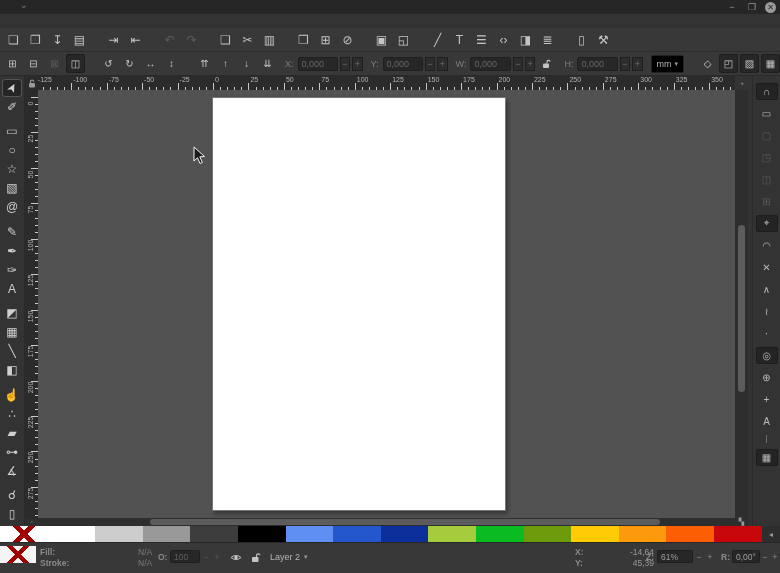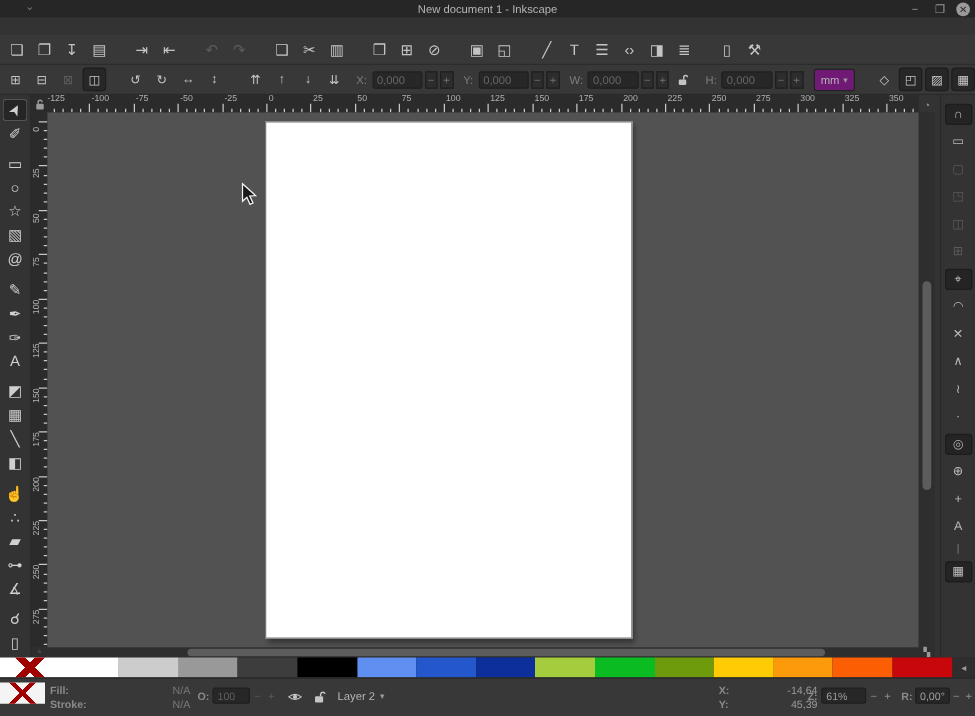--- a/index.html
+++ b/index.html
@@ -22,21 +22,21 @@
   .icon-btn.sm{font-size:10px;}
   .icon-btn.dis{color:#5d5d5d;}
   .icon-btn.on{background:#272727;box-shadow:inset 0 0 0 1px #1e1e1e;}
   .gap{margin-left:12px;}
   .fld-label{font-size:9px;color:#7d7d7d;margin:0 2px 0 6px;}
   .entry{height:14px;background:#272727;border:1px solid #1f1f1f;border-radius:2px;font-size:9px;color:#666666;
          display:flex;align-items:center;padding:0 3px;box-sizing:border-box;}
   .entry.w42{width:42px;}
   .spin{width:11px;height:14px;background:#2d2d2d;border:1px solid #1f1f1f;color:#6f6f6f;font-size:9px;
         display:flex;align-items:center;justify-content:center;box-sizing:border-box;}
-  .units-btn{height:16px;padding:0 5px;margin-left:6px;background:#701a75;border:1px solid #222;border-radius:2px;
+  .units-btn{height:16px;padding:0 5px;margin-left:6px;background:#000000;border:1px solid #222;border-radius:2px;
         font-size:9px;color:#b5b5b5;display:flex;align-items:center;gap:3px;}
   
   .toolbox{position:absolute;left:0;top:76px;width:25px;height:452px;background:#333333;border-right:1px solid #2a2a2a;
            display:flex;flex-direction:column;align-items:center;padding-top:2px;box-sizing:border-box;}
   .tool-btn{width:20px;height:18px;border-radius:3px;display:flex;align-items:center;justify-content:center;
             font-size:12px;color:#cfcfcf;margin:0.5px 0;flex:none;}
   .tool-btn.on{background:#252525;box-shadow:inset 0 0 0 1px #555;}
   .tool-btn.tgap{margin-top:6px;}
   .tool-btn[data-name="tool-selector"] span{display:inline-block;transform:rotate(-62deg);}
   
@@ -92,21 +92,20 @@
   
   .cursor{position:absolute;left:193px;top:146px;pointer-events:none;}
 </style>
 </head>
 <body>
 
 <div class="app" data-name="inkscape-window">
 
   <div class="titlebar" data-name="title-bar">
     <span class="title-shade" data-name="window-shade-icon">⌄</span>
-    <span class="title-text" data-name="window-title">New document 1 - Inkscape</span>
     <span class="win-controls">
       <span class="win-btn" data-name="minimize-button">−</span>
       <span class="win-btn" data-name="maximize-button">❐</span>
       <span class="win-close" data-name="close-button">✕</span>
     </span>
   </div>
 
 
   <div class="cmdbar" id="cmdbar" data-name="command-toolbar">
       <div class="icon-btn" data-name="new-document-button">

